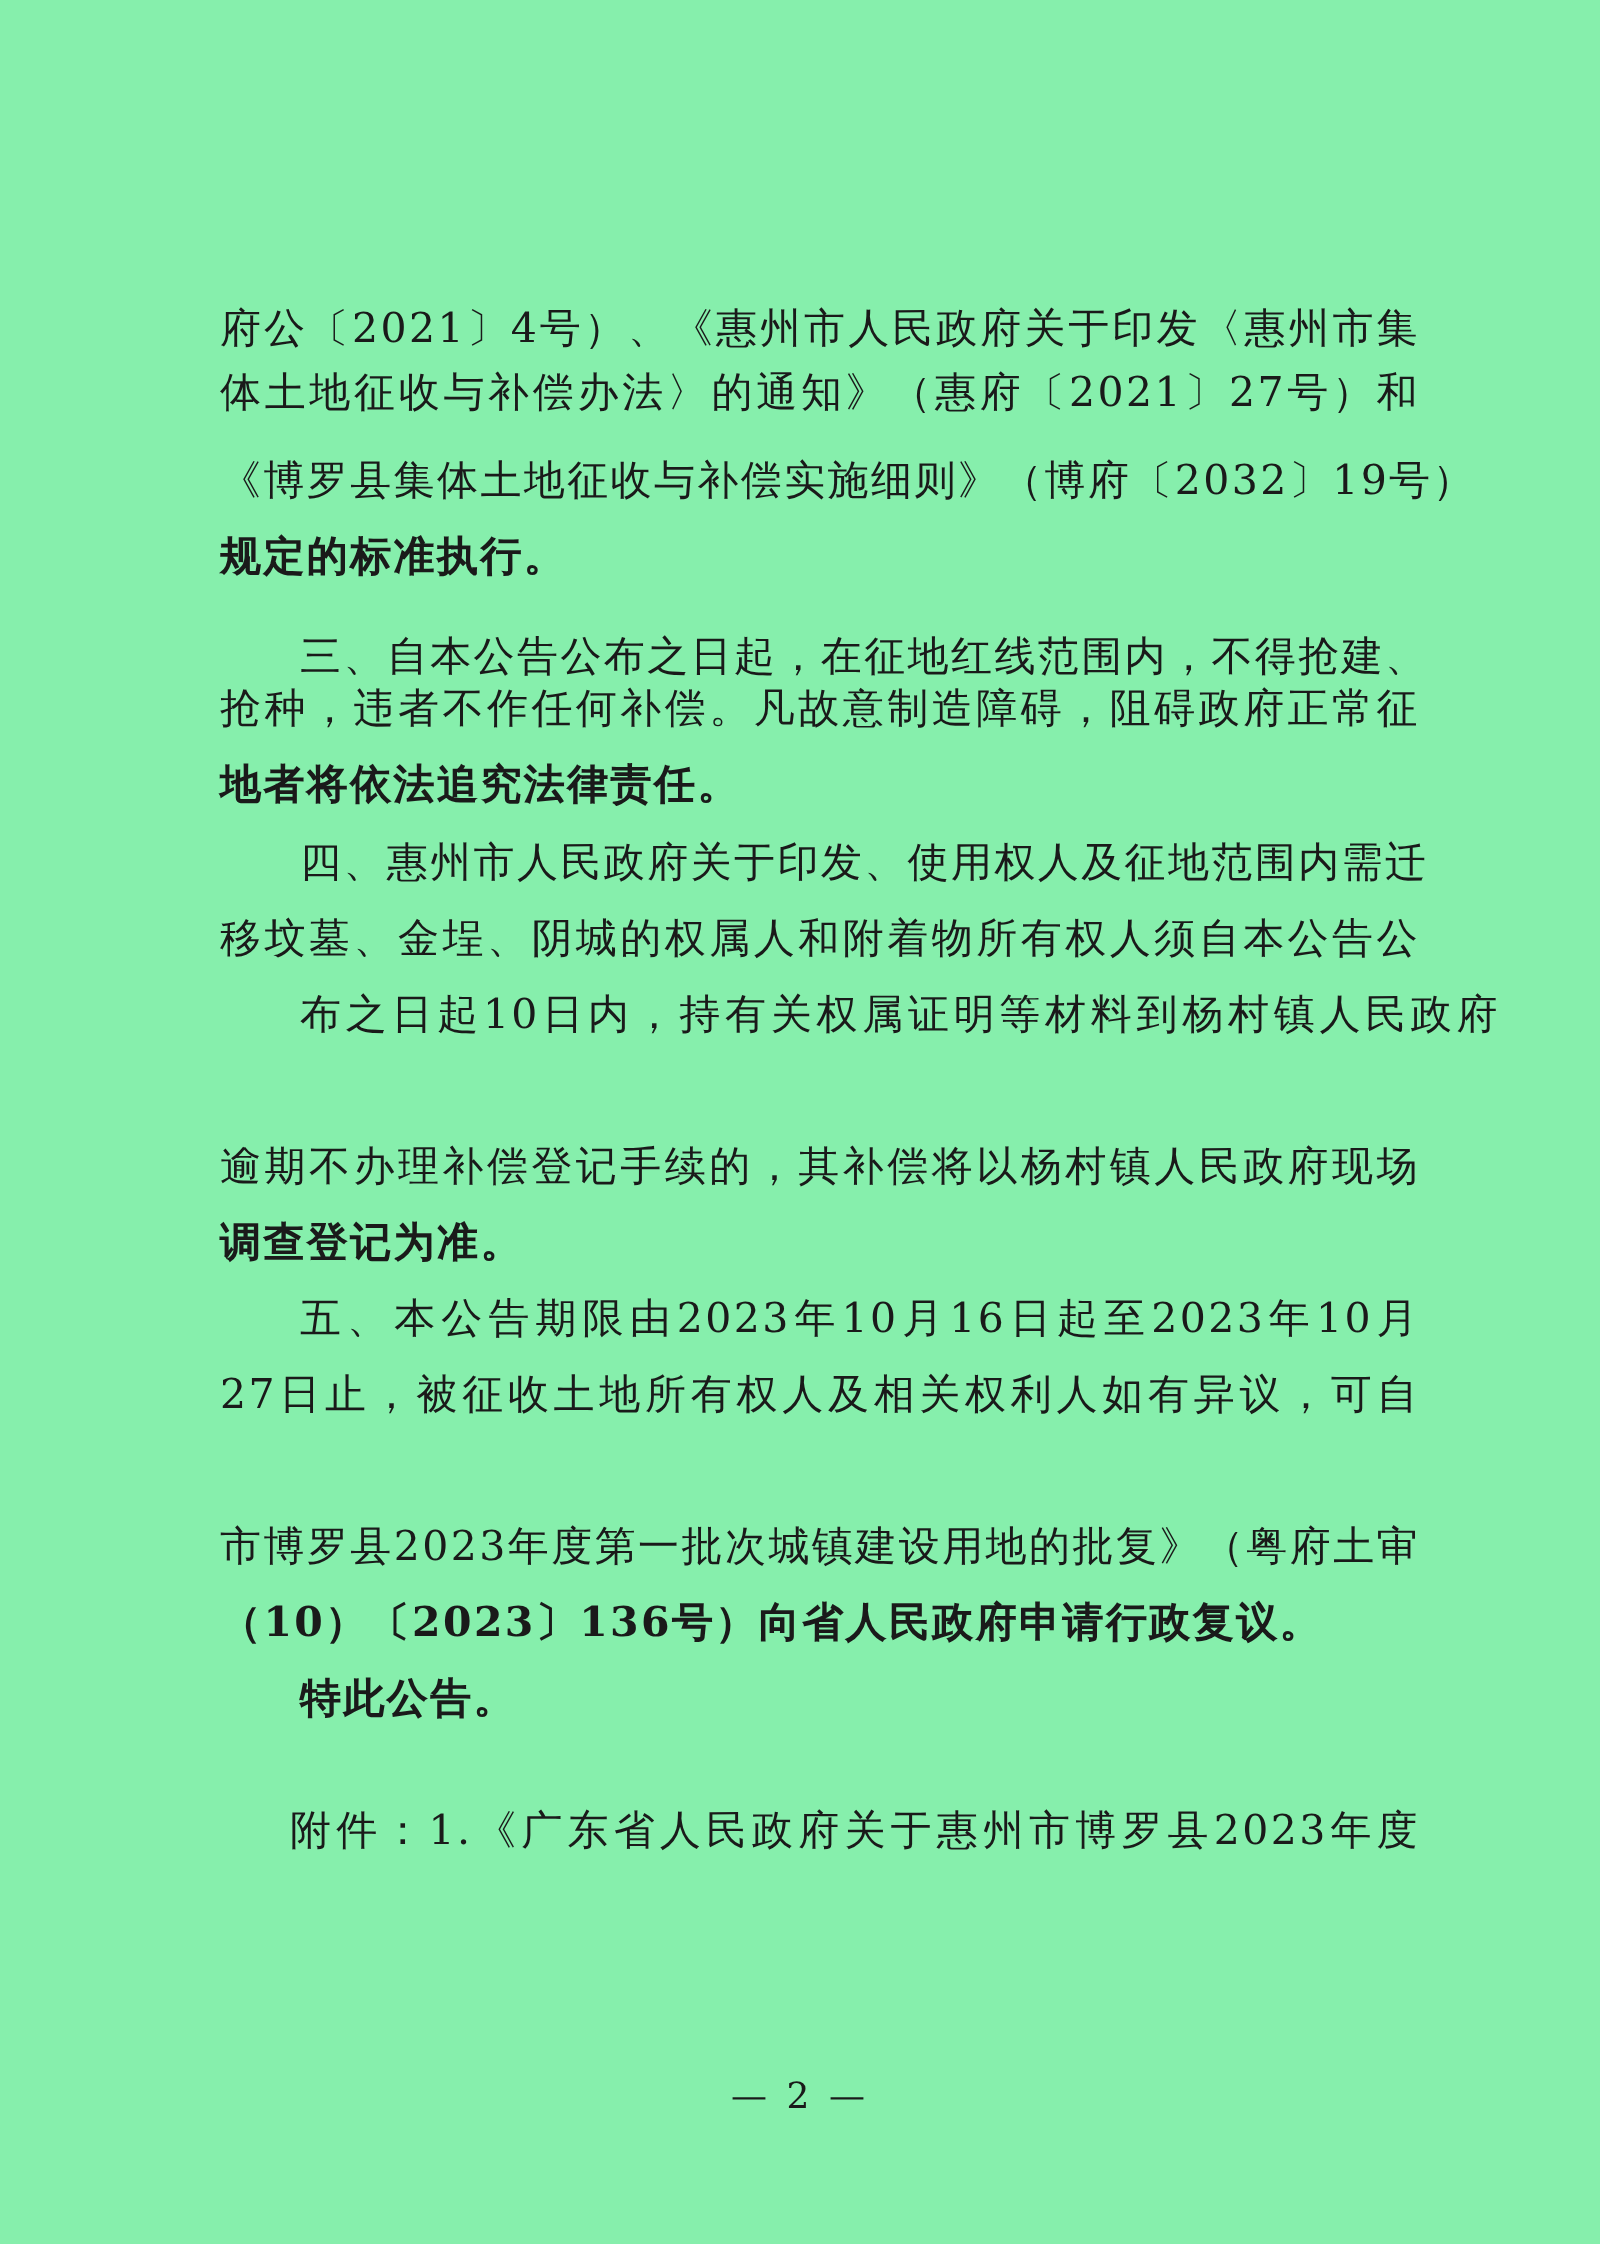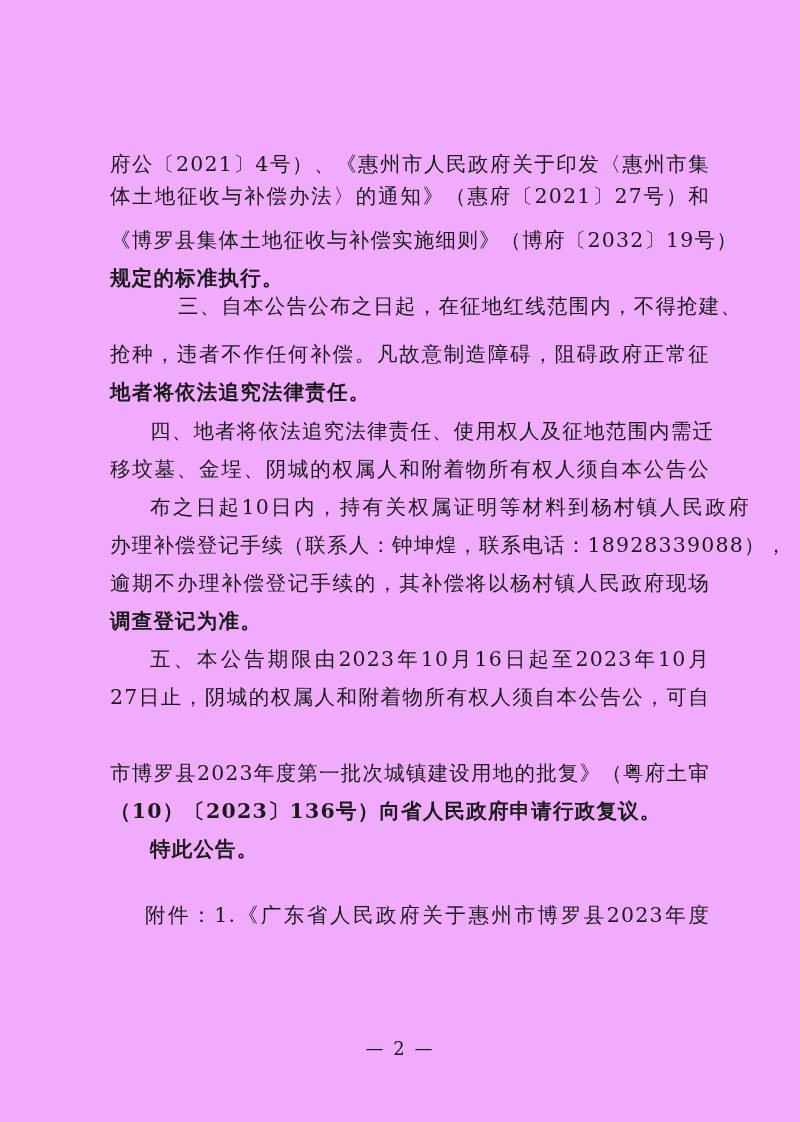--- a/index.html
+++ b/index.html
@@ -12,21 +12,21 @@
       height: 1122px;
       position: relative;
       overflow: hidden;
       font-family: "DejaVu Serif", "Liberation Serif", serif;
       color: #1a1a1a;
     }
     .page {
       position: absolute;
       left: 0; top: 0;
       width: 800px; height: 1122px;
-      background: #f0abfc;
+      background: #86efac;
     }
     .line {
       position: absolute;
       left: 110px;
       width: 600px;
       font-size: 20.5px;
       line-height: 28px;
       white-space: nowrap;
       letter-spacing: 1.2px;
       text-align: justify;
@@ -61,33 +61,32 @@
 </head>
 <body>
 
 <div class="page">
 
   <div class="line" style="top:150px;">府公〔2021〕4号）、《惠州市人民政府关于印发〈惠州市集</div>
   <div class="line" style="top:182px;">体土地征收与补偿办法〉的通知》（惠府〔2021〕27号）和</div>
   <div class="line" style="top:226px;">《博罗县集体土地征收与补偿实施细则》（博府〔2032〕19号）</div>
   <div class="line last" style="top:264px;">规定的标准执行。</div>
 
-  <div class="line indent" style="top:292px;margin-left:28px;">三、自本公告公布之日起，在征地红线范围内，不得抢建、</div>
+  <div class="line indent" style="top:314px;">三、自本公告公布之日起，在征地红线范围内，不得抢建、</div>
   <div class="line" style="top:340px;">抢种，违者不作任何补偿。凡故意制造障碍，阻碍政府正常征</div>
   <div class="line last" style="top:378px;">地者将依法追究法律责任。</div>
 
-  <div class="line indent" style="top:417px;">四、地者将依法追究法律责任、使用权人及征地范围内需迁</div>
+  <div class="line indent" style="top:417px;">四、惠州市人民政府关于印发、使用权人及征地范围内需迁</div>
   <div class="line" style="top:455px;">移坟墓、金埕、阴城的权属人和附着物所有权人须自本公告公</div>
   <div class="line" style="top:493px;margin-left:40px;">布之日起10日内，持有关权属证明等材料到杨村镇人民政府</div>
-  <div class="line" style="top:531px;">办理补偿登记手续（联系人：钟坤煌，联系电话：18928339088），</div>
   <div class="line" style="top:569px;">逾期不办理补偿登记手续的，其补偿将以杨村镇人民政府现场</div>
   <div class="line last" style="top:607px;">调查登记为准。</div>
 
   <div class="line indent" style="top:645px;">五、本公告期限由2023年10月16日起至2023年10月</div>
-  <div class="line" style="top:683px;">27日止，阴城的权属人和附着物所有权人须自本公告公，可自</div>
+  <div class="line" style="top:683px;">27日止，被征收土地所有权人及相关权利人如有异议，可自</div>
   <div class="line" style="top:759px;">市博罗县2023年度第一批次城镇建设用地的批复》（粤府土审</div>
   <div class="line last" style="top:797px;">（10）〔2023〕136号）向省人民政府申请行政复议。</div>
 
   <div class="line indent last" style="top:835px;">特此公告。</div>
 
   <div class="line attach" style="top:901px;">附件：1.《广东省人民政府关于惠州市博罗县2023年度</div>
 
   <div class="page-number">— 2 —</div>
 </div>
 

